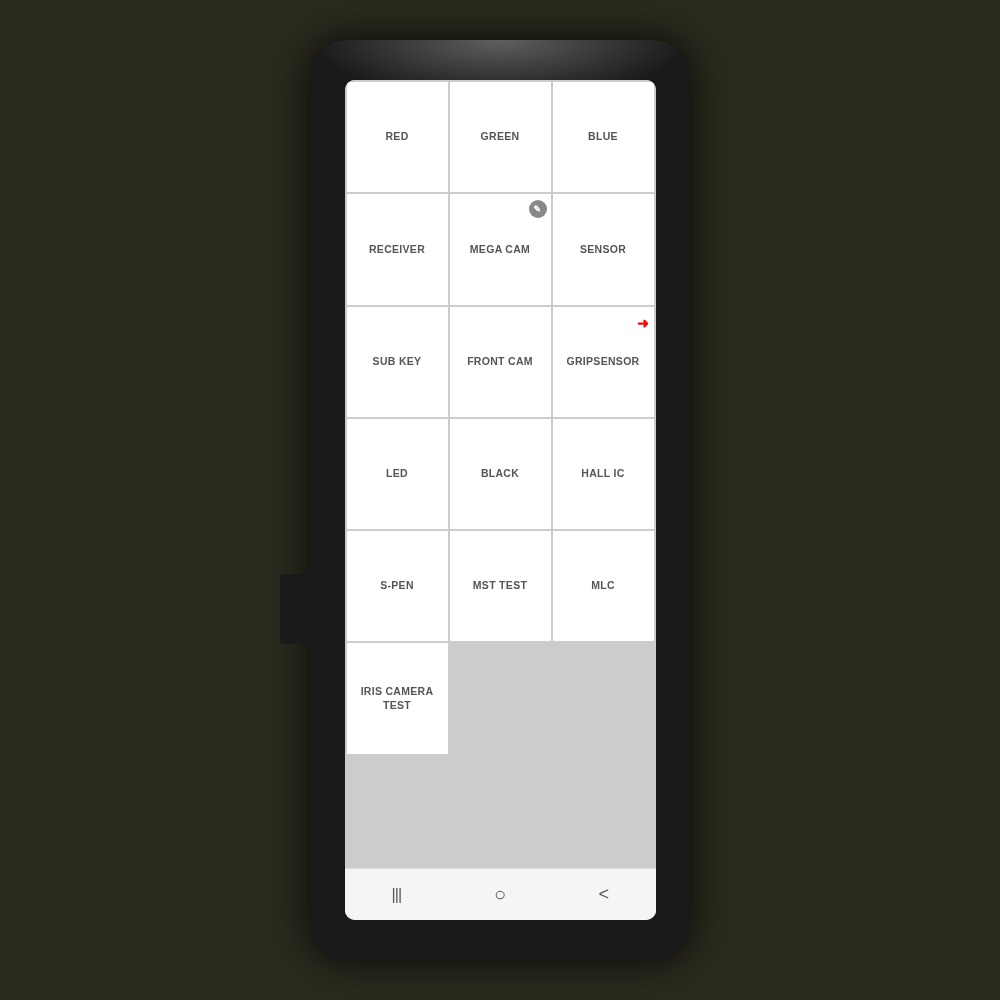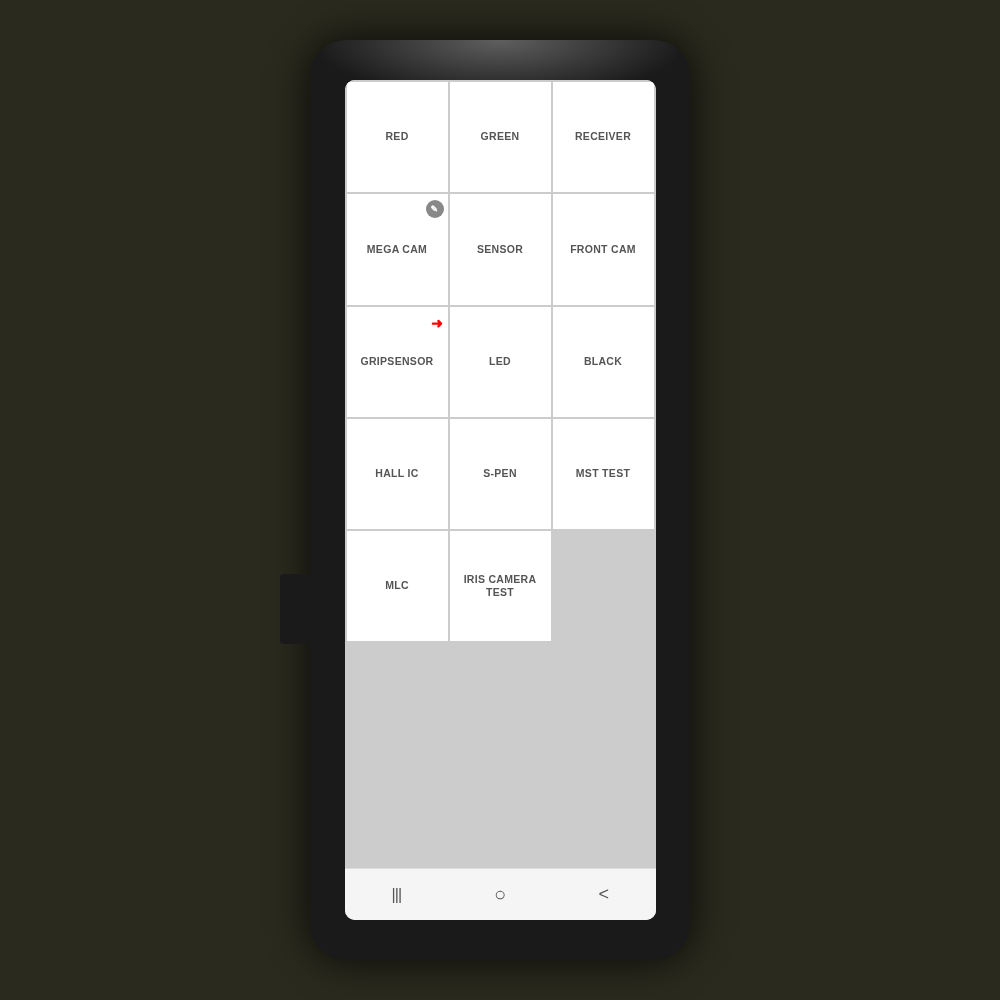--- a/index.html
+++ b/index.html
@@ -146,28 +146,34 @@
   <div class="side-attachment"></div>
   <div class="phone-screen">
     <div class="grid-area" id="grid-container">
     <div class="grid-cell">
           <span class="cell-text">RED</span>
         </div>
         <div class="grid-cell">
           <span class="cell-text">GREEN</span>
         </div>
         <div class="grid-cell">
+          <span class="cell-text">BLUE</span>
+        </div>
+        <div class="grid-cell">
           <span class="cell-text">RECEIVER</span>
         </div>
         <div class="grid-cell">
           <div class="edit-indicator">✎</div>
           <span class="cell-text">MEGA CAM</span>
         </div>
         <div class="grid-cell">
           <span class="cell-text">SENSOR</span>
+        </div>
+        <div class="grid-cell">
+          <span class="cell-text">SUB KEY</span>
         </div>
         <div class="grid-cell">
           <span class="cell-text">FRONT CAM</span>
         </div>
         <div class="grid-cell">
           <div class="arrow-indicator">➜</div>
           <span class="cell-text">GRIPSENSOR</span>
         </div>
         <div class="grid-cell">
           <span class="cell-text">LED</span>

